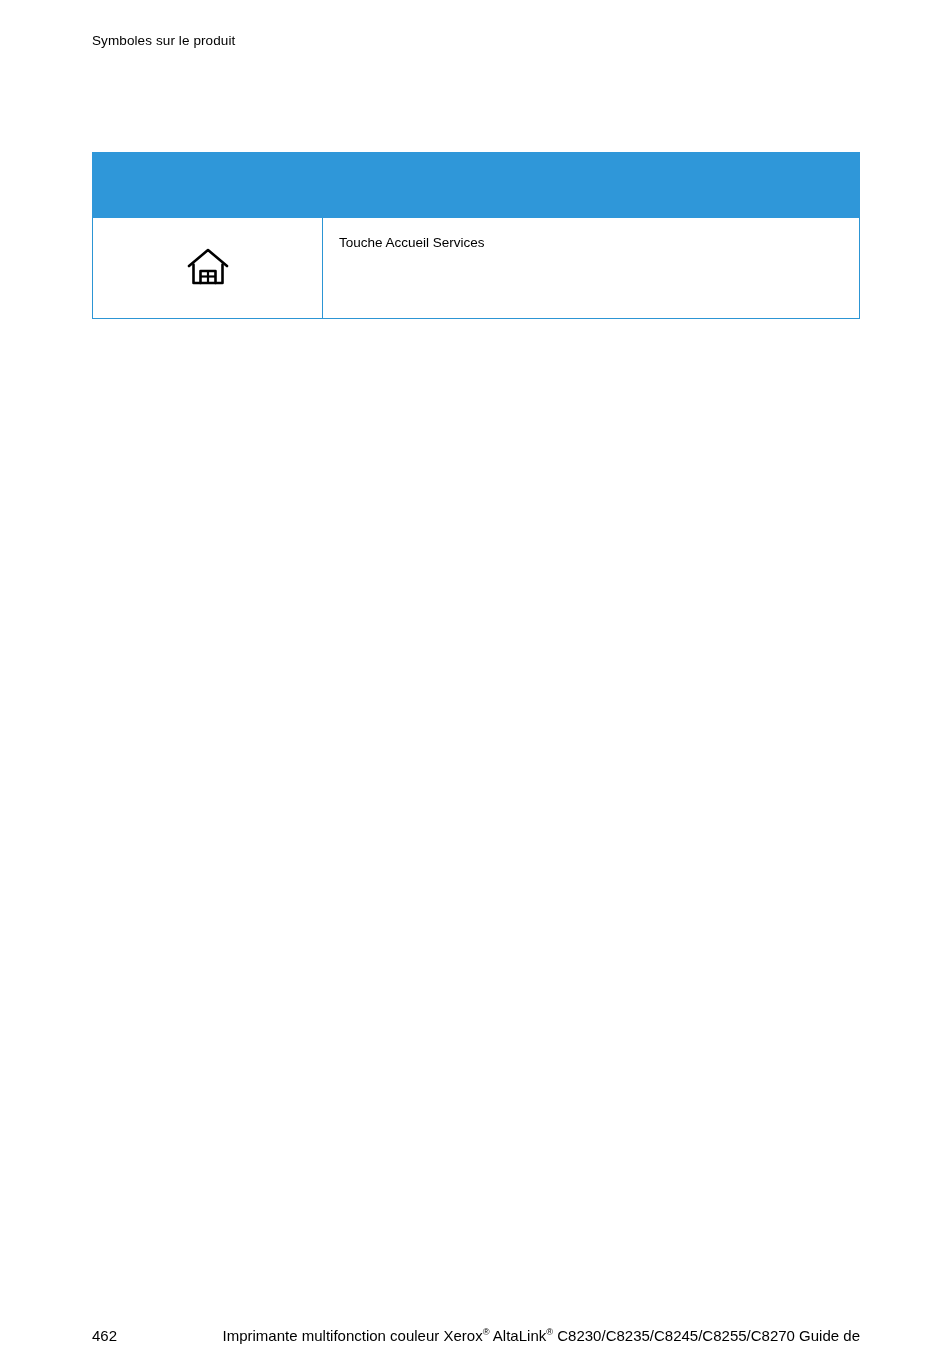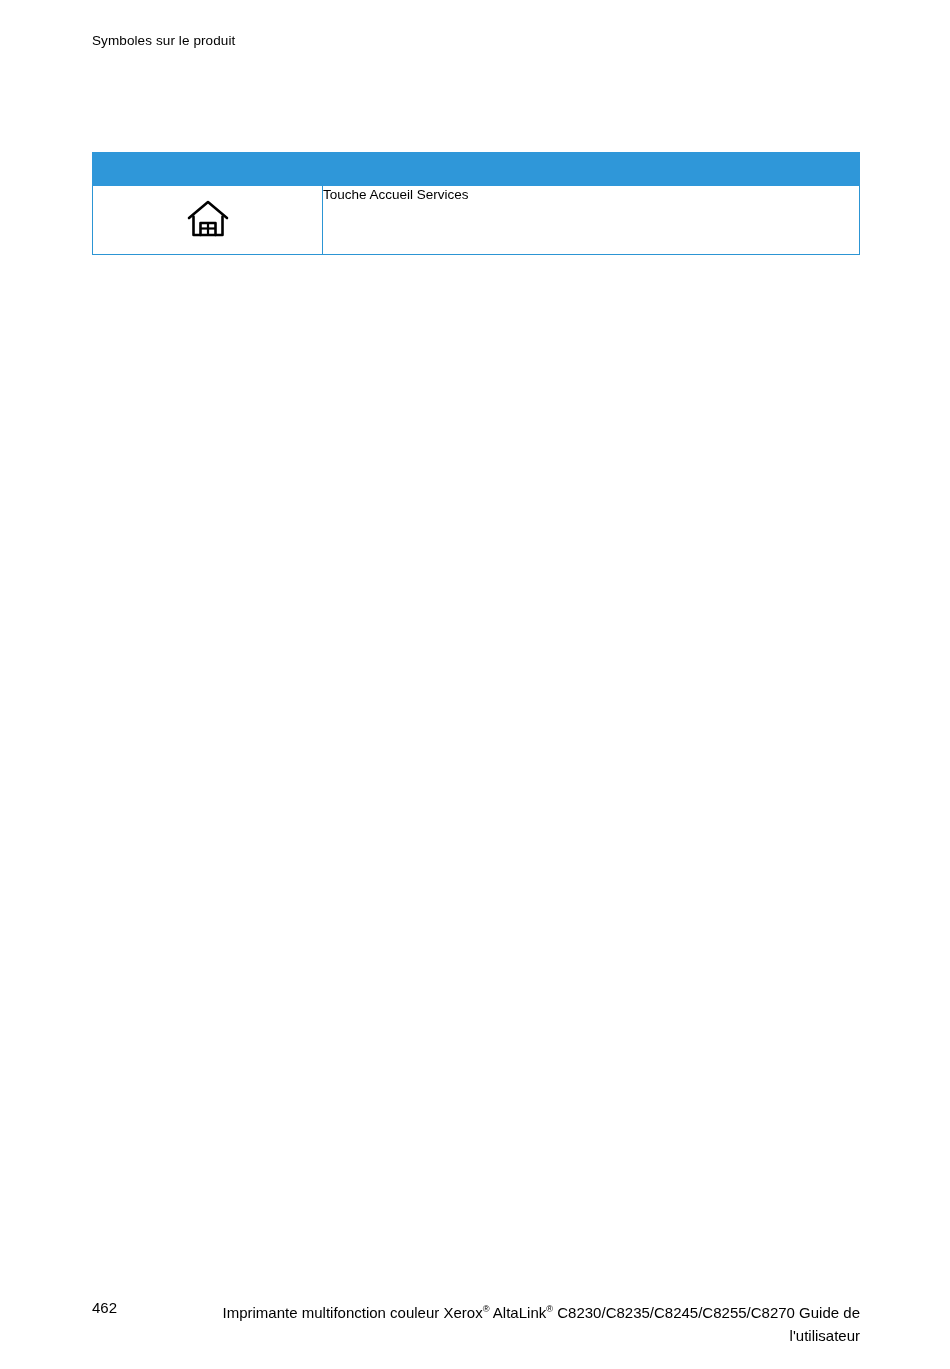--- a/index.html
+++ b/index.html
@@ -33,21 +33,21 @@
     position: absolute;
     top: 152px;
     left: 92px;
     width: 768px;
     border-collapse: collapse;
     table-layout: fixed;
   }
   .symbols-table th,
   .symbols-table td {
     border: 1px solid #2c95d4;
-    padding: 0;
+    padding: 16px;
     vertical-align: top;
   }
   .symbols-table thead th {
     background: #2f97d9;
     height: 32px;
     border: 1px solid #2f97d9;
   }
   .col-symbol { width: 230px; }
   .col-desc { width: 537px; }
 
@@ -75,21 +75,21 @@
   }
   .footer-rule {
     position: absolute;
     left: 92px;
     right: 90px;
     bottom: 92px;
     border-top: 1px solid #ffffff;
   }
   .footer-row {
     display: flex;
-    align-items: center;
+    align-items: flex-end;
     font-size: 15px;
   }
   .page-number {
     width: 92px;
     flex: 0 0 92px;
     font-size: 15px;
     line-height: 1.5;
   }
   .footer-text {
     flex: 1;
@@ -144,18 +144,17 @@
     </tbody>
   </table>
 
   <div class="footer-rule"></div>
 
   <div class="footer">
     <div class="footer-row">
       <div class="page-number">462</div>
       <div class="footer-text">
         <span>Imprimante multifonction couleur Xerox</span><sup>®</sup><span> AltaLink</span><sup>®</sup><span> C8230/C8235/C8245/C8255/C8270 Guide de</span>
-        <div>l'utilisateur</div>
       </div>
     </div>
   </div>
 
 </div>
 
 </body></html>

